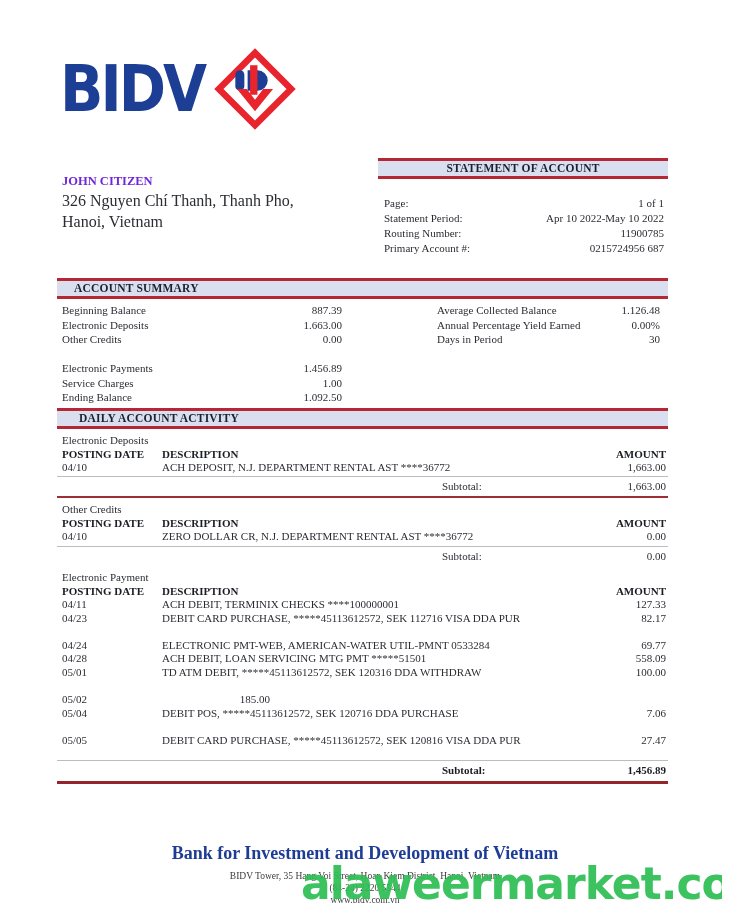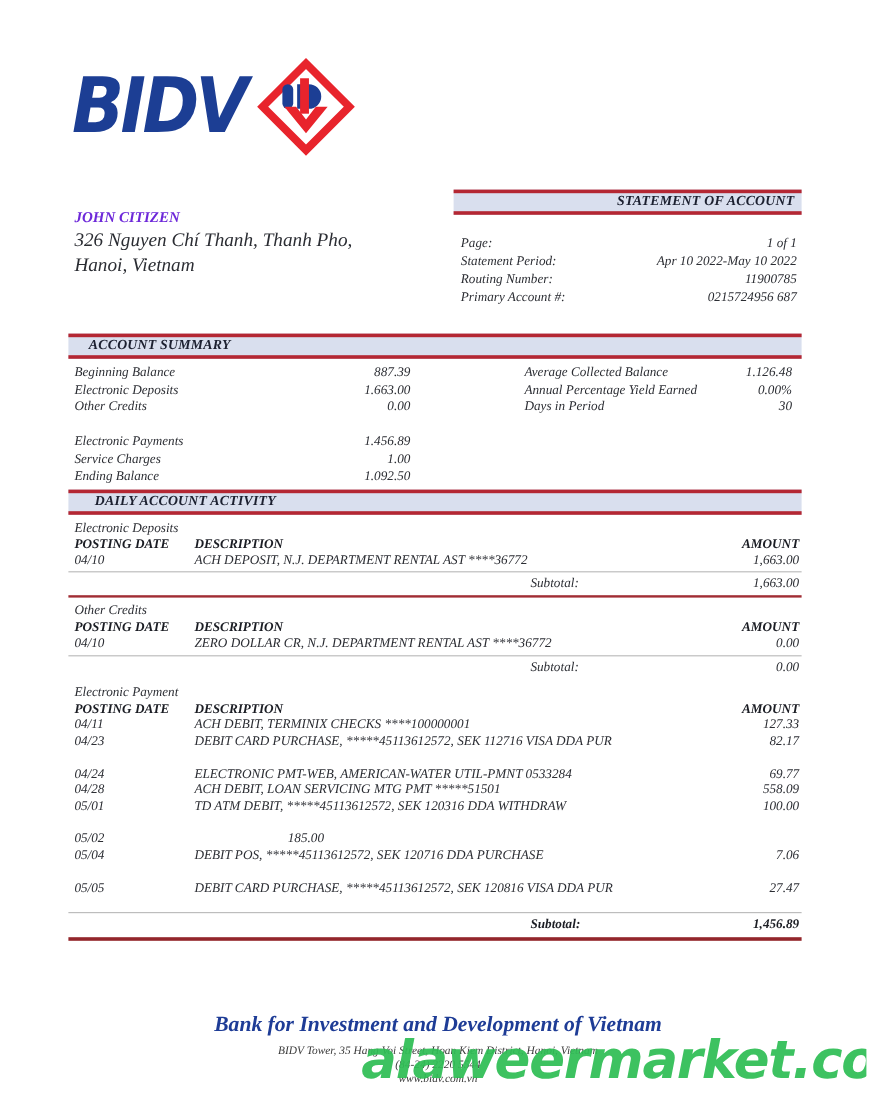--- a/index.html
+++ b/index.html
@@ -4,21 +4,21 @@
 <style>
   * { margin:0; padding:0; box-sizing:border-box; }
   html,body { width:730px; height:917px; }
   body {
     background:#ffffff;
     font-family:"Liberation Serif", serif;
     color:#2b2d33;
     position:relative;
     overflow:hidden;
   }
-  .page { width:722px; height:917px; position:relative; overflow:hidden;font-style:italic; }
+  .page { width:722px; height:917px; position:relative; overflow:hidden; }
 
   
   .brand-row { display:flex; align-items:center; padding:48px 0 0 60px; height:130px; }
   .wordmark {
     font-family:"DejaVu Sans", sans-serif;
     font-weight:bold; font-size:57px; letter-spacing:-3px;
     color:#1c3e94; transform:scaleY(1.12); transform-origin:left center;
   }
   .logo-diamond { width:82px; height:82px; margin-left:10px; }
 
@@ -28,21 +28,21 @@
   .recipient .name { font-weight:bold; font-size:12.5px; color:#6d28d9; }
   .recipient .line { font-size:16px; margin-top:3px; }
   .stmt-box { width:290px; }
   .band {
     background:#d9dfee;
     border-top:3px solid #b42733;
     border-bottom:3px solid #b42733;
     font-weight:bold; font-size:11.5px; color:#1c2030;
     padding:1px 6px 2px 6px; letter-spacing:.2px;
   }
-  .band.center { text-align:right; }
+  .band.center { text-align:center; }
   .stmt-rows { padding-top:17px; }
   .stmt-row { display:flex; justify-content:space-between; font-size:11px; line-height:15px; padding:0 4px 0 6px; }
   .stmt-row .lbl { }
   .stmt-row .val { text-align:right; }
 
   
   .summary { margin:22px 54px 0 57px; }
   .summary .band { padding-left:17px; }
   .sum-grid { display:flex; padding-top:4px; }
   .sum-col.left  { width:280px; margin-left:5px; }

